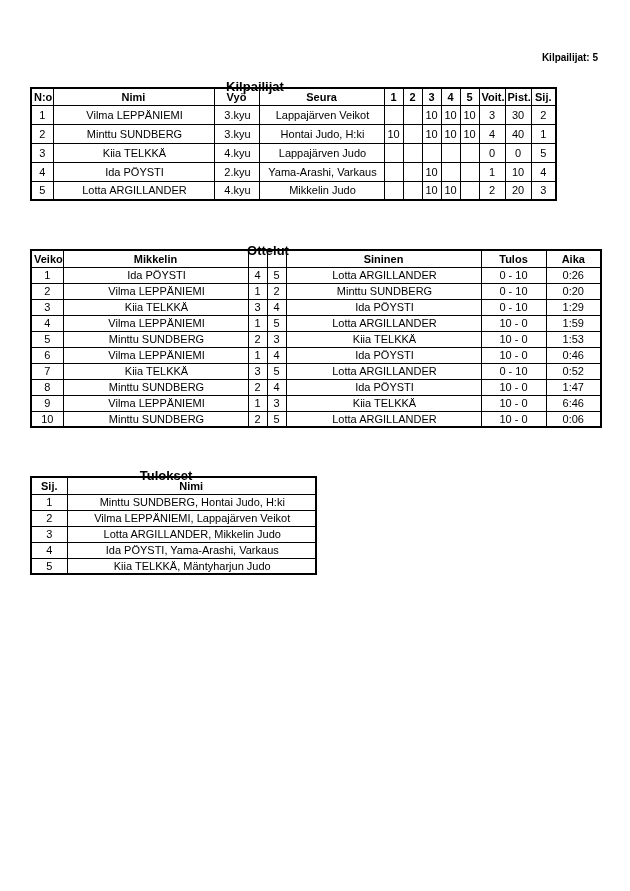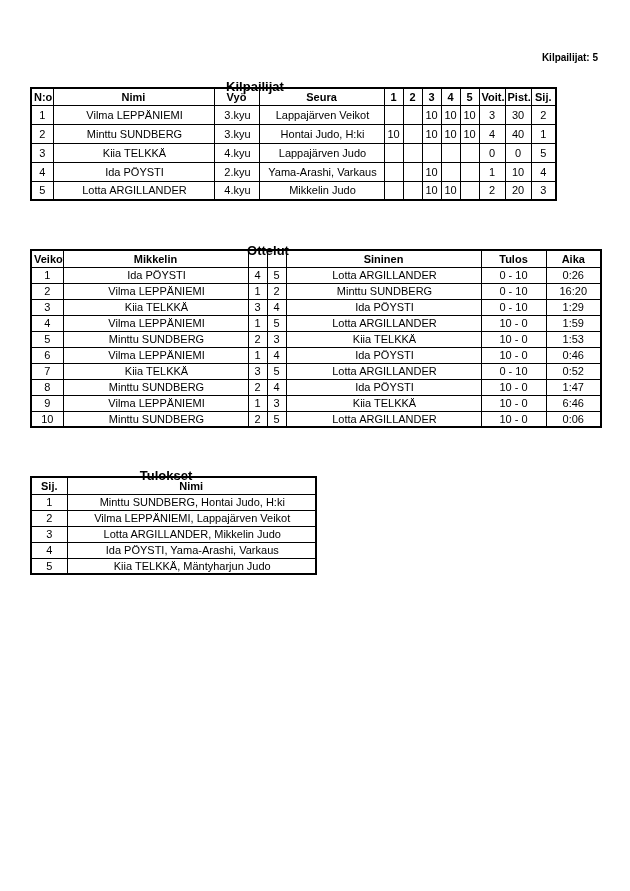--- a/index.html
+++ b/index.html
@@ -215,21 +215,21 @@
           <td class="al-c">0 - 10</td>
           <td class="al-c">0:26</td>
         </tr>
         <tr>
           <td class="al-c">2</td>
           <td class="al-l">Vilma LEPPÄNIEMI</td>
           <td class="al-c">1</td>
           <td class="al-c">2</td>
           <td class="al-l">Minttu SUNDBERG</td>
           <td class="al-c">0 - 10</td>
-          <td class="al-c">16:20</td>
+          <td class="al-c">0:20</td>
         </tr>
         <tr>
           <td class="al-c">3</td>
           <td class="al-l">Kiia TELKKÄ</td>
           <td class="al-c">3</td>
           <td class="al-c">4</td>
           <td class="al-l">Ida PÖYSTI</td>
           <td class="al-c">0 - 10</td>
           <td class="al-c">1:29</td>
         </tr>

